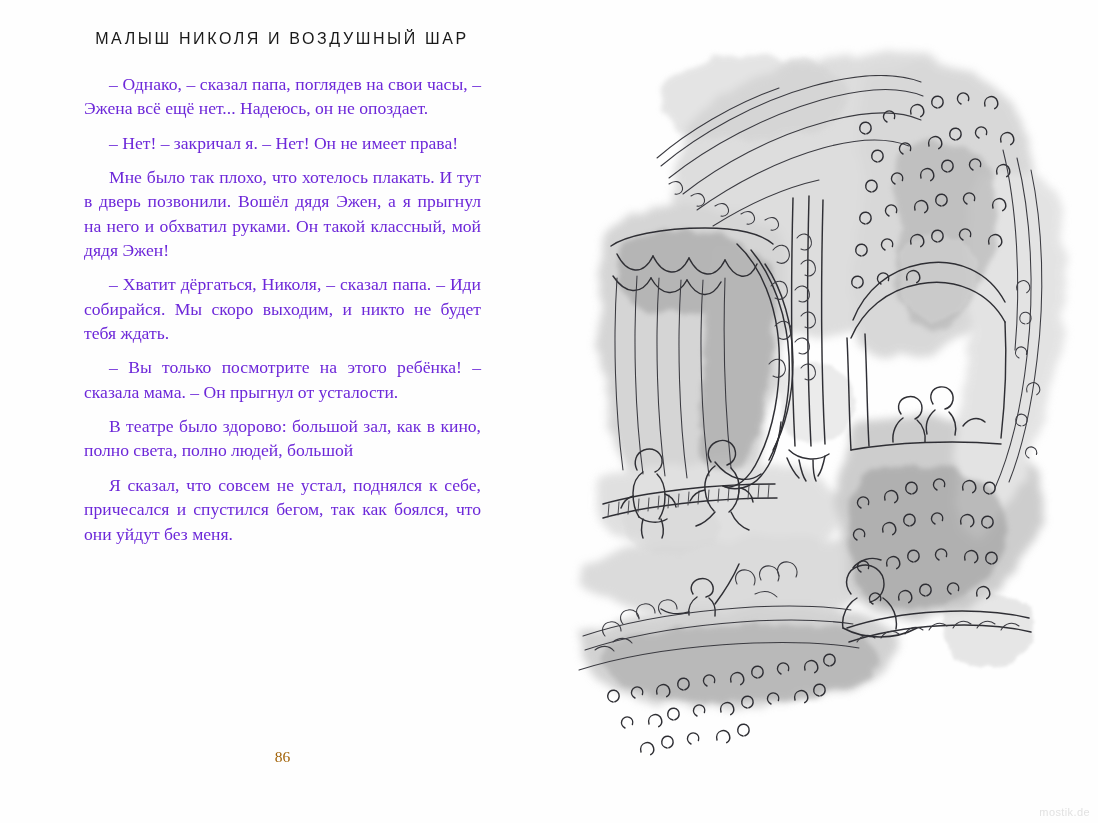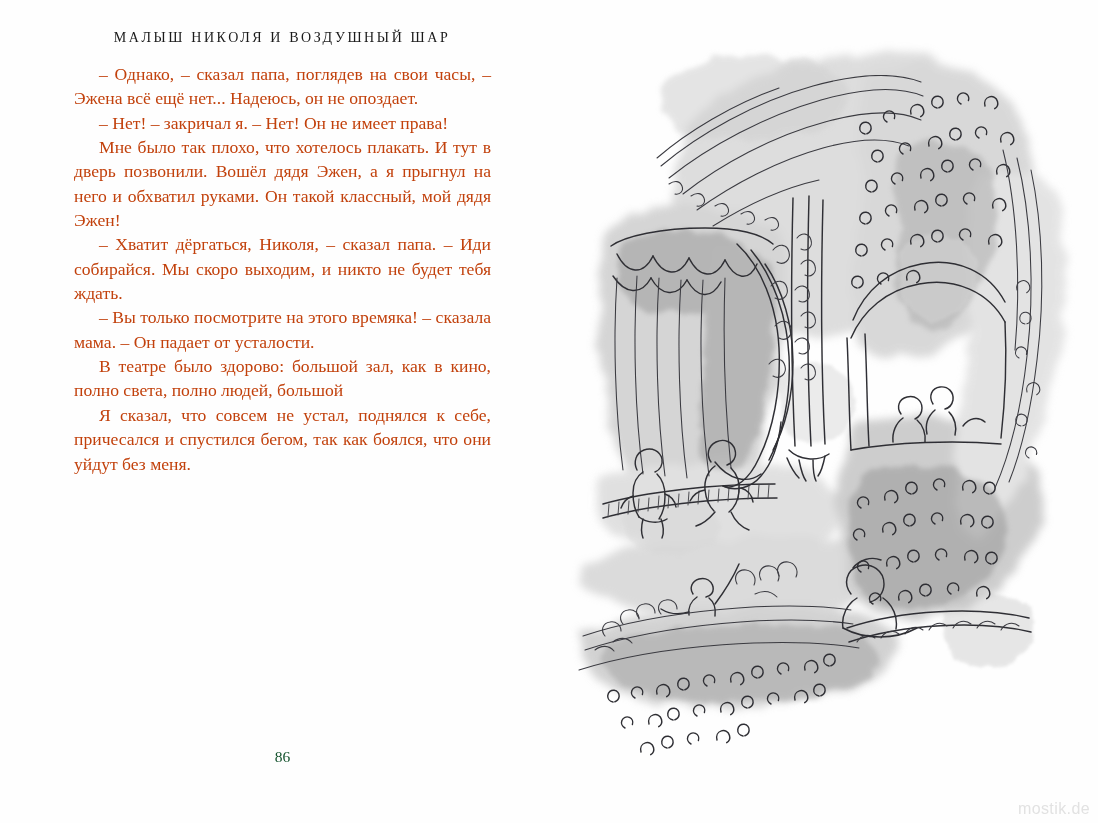--- a/index.html
+++ b/index.html
@@ -21,68 +21,68 @@
     overflow: hidden;
   }
 
   
   .running-head {
     position: absolute;
     left: 74px;
     top: 30px;
     width: 416px;
     text-align: center;
-    font-family: Liberation Serif, serif;
-    font-size: 14px;
+    font-family: Liberation Sans, sans-serif;
+    font-size: 16px;
     letter-spacing: 2.6px;
     text-transform: uppercase;
     color: #1a1a1a;
     white-space: nowrap;
   }
 
   
   .text-column {
     position: absolute;
     left: 74px;
     top: 62px;
     width: 417px;
   }
   .para {
-    margin: 0;
+    margin: 10px;
     text-align: justify;
     text-justify: inter-word;
     font-size: 17.6px;
     line-height: 24.35px;
     text-indent: 25px;
-    color: #c2410c;
+    color: #6d28d9;
     -webkit-font-smoothing: antialiased;
     hyphens: manual;
   }
   .para.last-line-loose {
     text-align-last: left;
   }
 
   
   .folio {
     position: absolute;
     left: 74px;
     top: 748px;
     width: 417px;
     text-align: center;
     font-size: 15.5px;
-    color: #14532d;
+    color: #a16207;
   }
 
   
   .watermark {
     position: absolute;
     right: 8px;
     bottom: 5px;
     font-family: "Liberation Sans", "DejaVu Sans", sans-serif;
-    font-size: 16px;
+    font-size: 11px;
     letter-spacing: .4px;
     color: #e2e2e2;
     user-select: none;
     margin-left: 20px;
   }
 
   
   .illustration {
     position: absolute;
     left: 565px;
@@ -104,21 +104,21 @@
 
 <div id="page">
 
   <div class="running-head">Малыш Николя и воздушный шар</div>
 
   <div class="text-column">
     <p class="para">– Однако, – сказал папа, поглядев на свои часы, – Эжена всё ещё нет... Надеюсь, он не опоздает.</p>
     <p class="para last-line-loose">– Нет! – закричал я. – Нет! Он не имеет права!</p>
     <p class="para">Мне было так плохо, что хотелось плакать. И тут в дверь позвонили. Вошёл дядя Эжен, а я прыгнул на него и обхватил руками. Он та­кой классный, мой дядя Эжен!</p>
     <p class="para">– Хватит дёргаться, Николя, – сказал па­па. – Иди собирайся. Мы скоро выходим, и никто не будет тебя ждать.</p>
-    <p class="para">– Вы только посмотрите на этого время­ка! – сказала мама. – Он падает от усталости.</p>
+    <p class="para">– Вы только посмотрите на этого ребён­ка! – сказала мама. – Он прыгнул от усталости.</p>
     <p class="para last-line-loose">В театре было здорово: большой зал, как в кино, полно света, полно людей, большой</p>
     <p class="para">Я сказал, что совсем не устал, поднялся к себе, причесался и спустился бегом, так как боялся, что они уйдут без меня.</p>
   </div>
 
   <div class="folio">86</div>
 
   <div class="illustration">
     <svg viewBox="0 0 520 730" xmlns="http://www.w3.org/2000/svg" aria-hidden="true">
       <defs>
 

